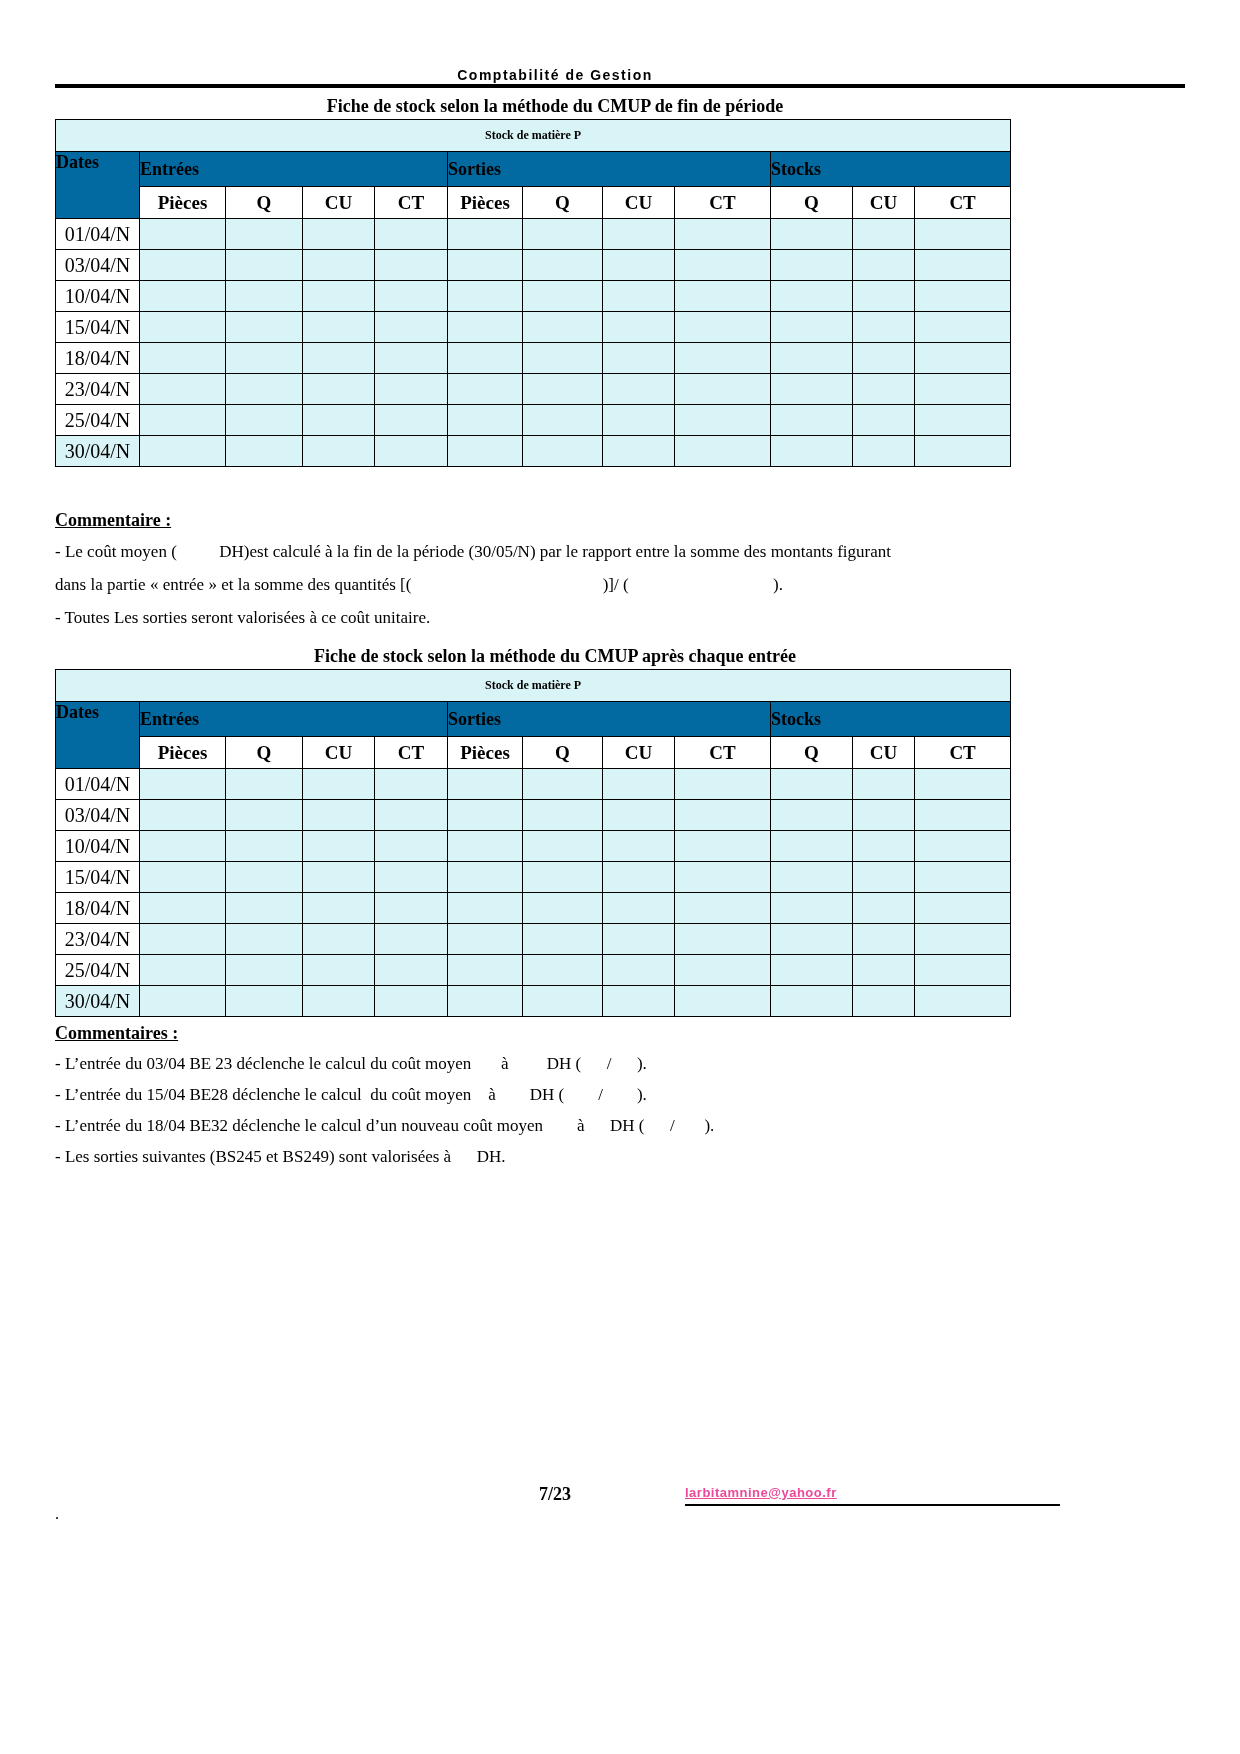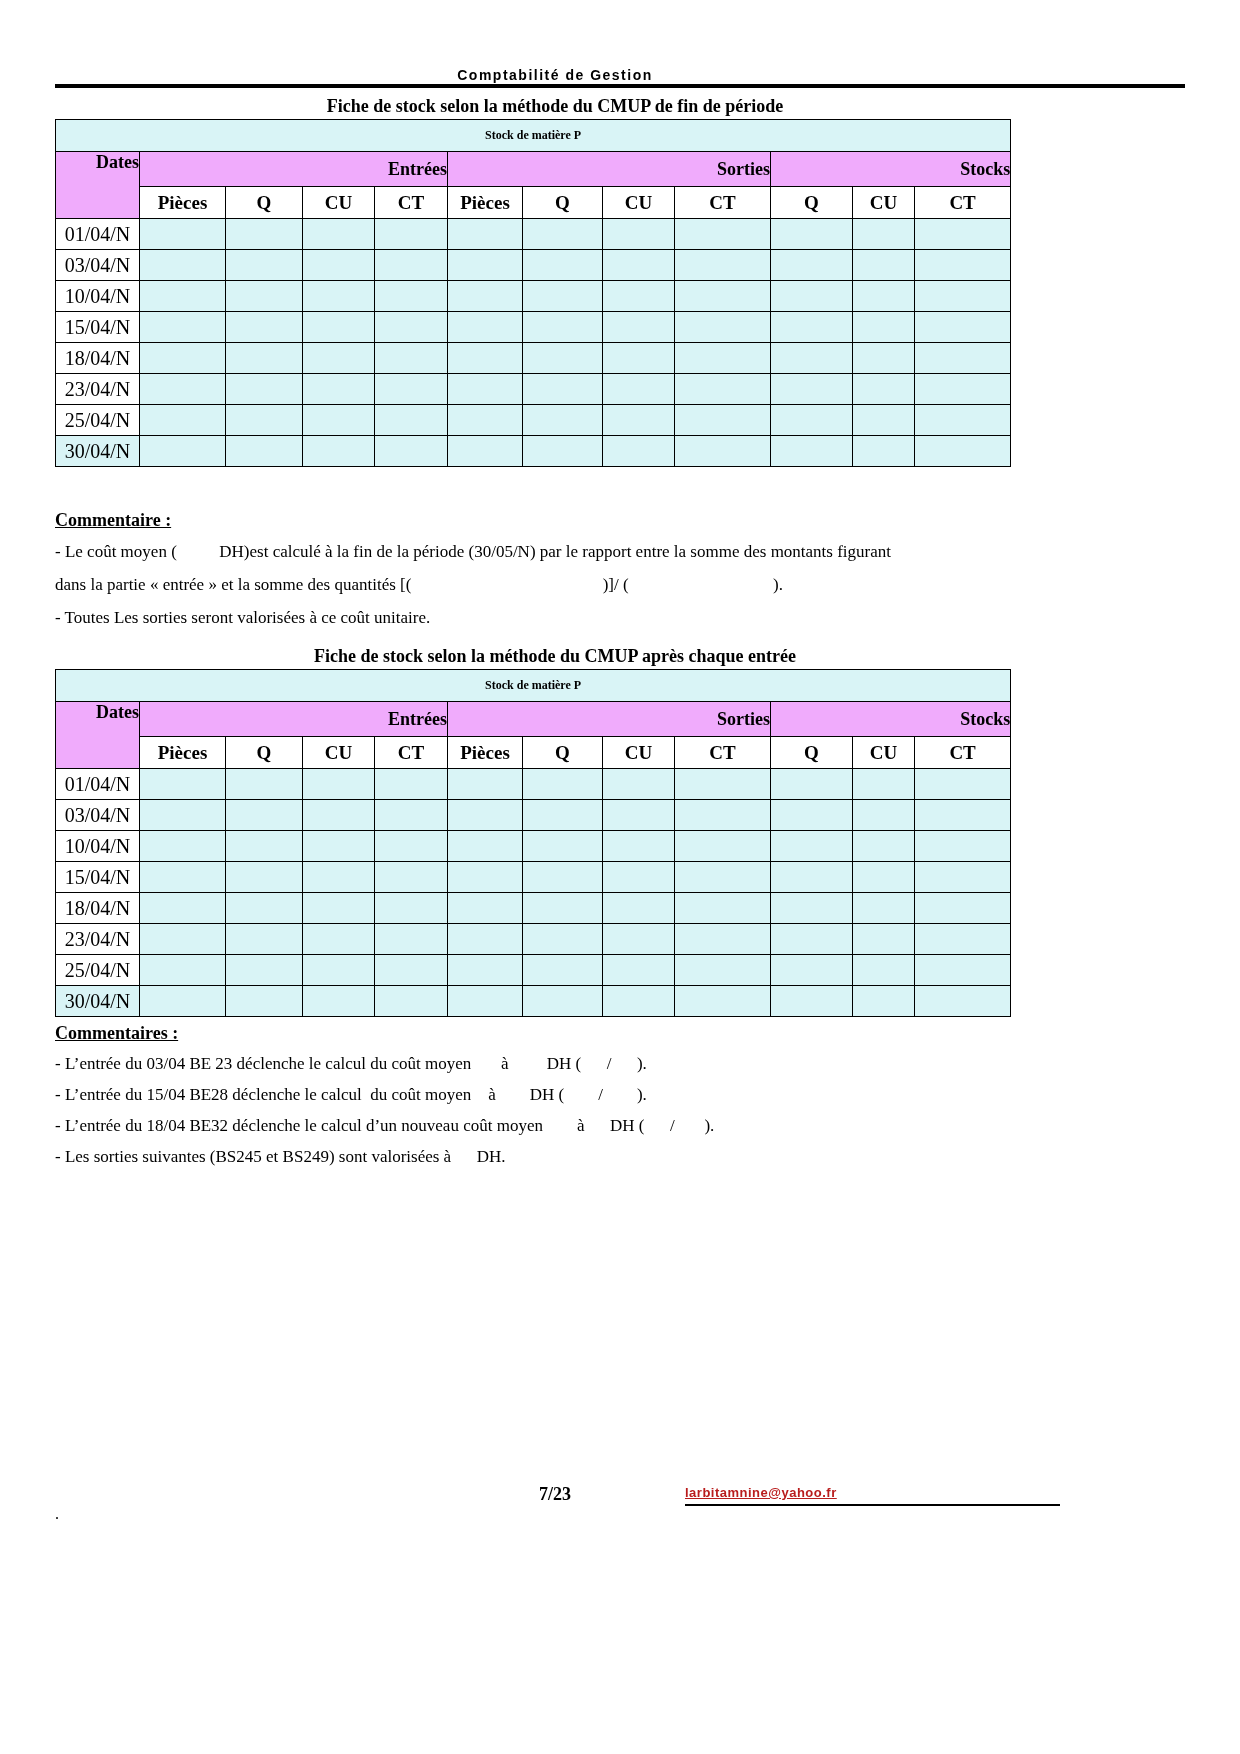--- a/index.html
+++ b/index.html
@@ -15,21 +15,21 @@
   }
   .header-rule{margin:0 55px;width:1130px;height:4px;background:#000;}
   .section-title{
     width:1000px;margin:7px 0 0 55px;text-align:center;
     font-size:18px;font-weight:bold;line-height:22px;
   }
   .section-title.second{margin-top:11px;}
   .stock-table{border-collapse:collapse;table-layout:fixed;width:955px;margin:2px 0 0 55px;}
   .stock-table th,.stock-table td{border:1px solid #000;padding:0;}
   .caption-row th{height:31px;background:var(--table-fill);font-size:12px;font-weight:bold;text-align:center;}
-  .group-row th{height:34px;background:#f0abfc;font-size:18px;font-weight:bold;text-align:right;}
+  .group-row th{height:34px;background:#0369a1;font-size:18px;font-weight:bold;text-align:left;}
   .sub-row th{height:31px;background:#fff;font-size:19px;font-weight:bold;text-align:center;}
   .dates-th{vertical-align:top;padding-top:6px;}
   .stock-table tbody td{height:30px;background:var(--table-fill);}
   .stock-table tbody td.date-cell{background:#fff;font-size:20px;font-weight:normal;text-align:center;}
   .stock-table tbody tr.last-row td.date-cell{background:var(--table-fill);}
   .comment-heading{
     margin:42px 0 4px 55px;font-size:18px;font-weight:bold;
     text-decoration:underline;line-height:22px;
   }
   .comment-heading.tight{margin-top:5px;}
@@ -38,21 +38,21 @@
   .footer-page{
     position:absolute;left:55px;top:1484px;width:1000px;text-align:center;
     font-size:18px;font-weight:bold;
   }
   .footer-email-wrap{
     position:absolute;left:685px;top:1485px;width:375px;
     border-bottom:2px solid #000;padding-bottom:4px;
     font-family:"Liberation Sans",sans-serif;font-weight:bold;
     font-size:13px;letter-spacing:0.5px;
   }
-  .footer-email{text-decoration:underline;color:#b91c1c;}
+  .footer-email{text-decoration:underline;color:#ec4899;}
   .trailing-dot{position:absolute;left:55px;top:1505px;font-size:16px;}
 </style>
 </head>
 <body>
 
 <div class="page">
 
   <div class="doc-header">
     <span>Comptabilité de Gestion</span>
   </div>

